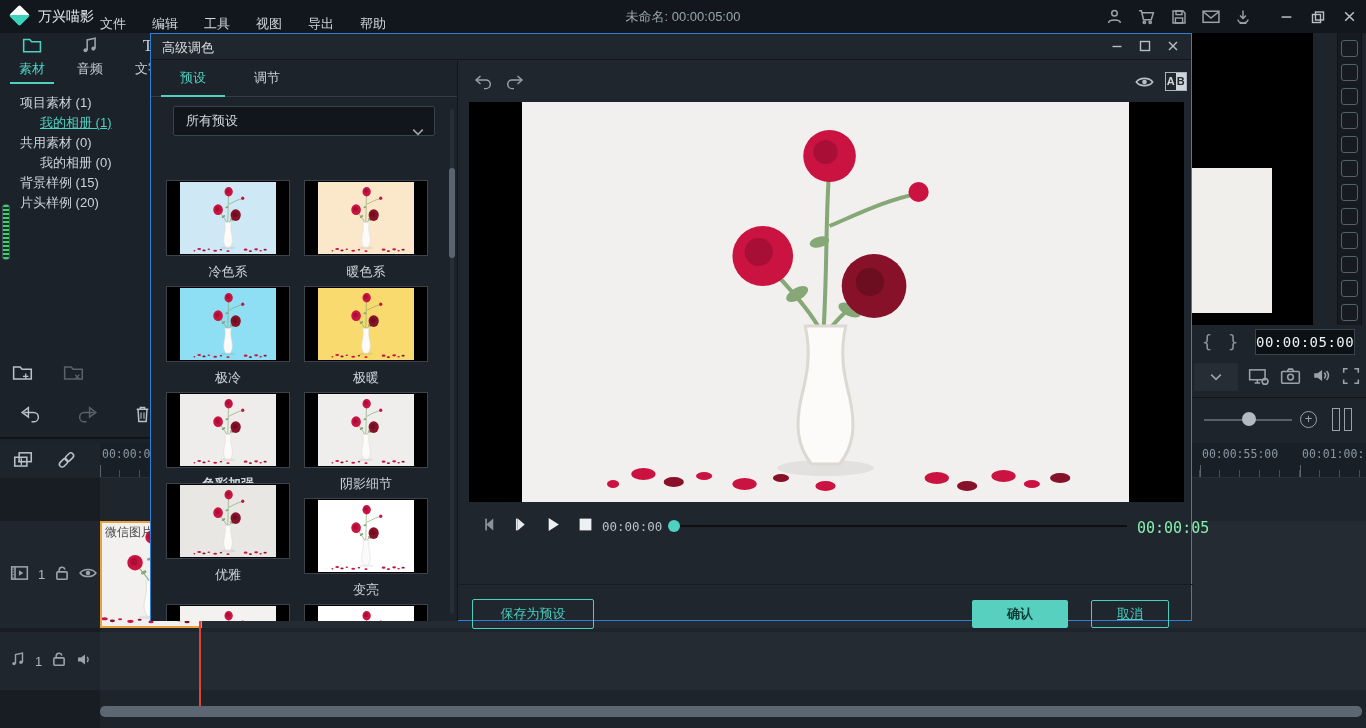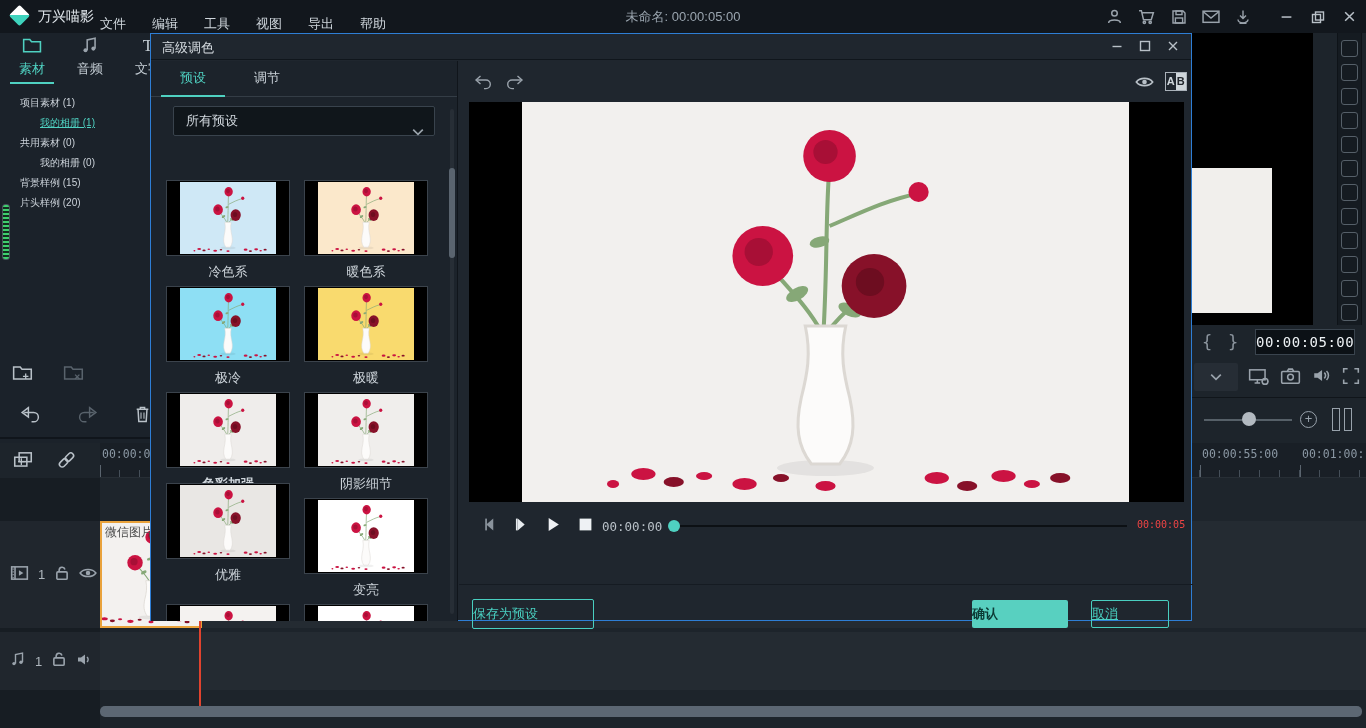--- a/index.html
+++ b/index.html
@@ -25,21 +25,21 @@
 
   
   .sidebar { position:absolute; left:0; top:33px; width:150px; height:410px; background:#1b222a; z-index:1; }
   .side-tabs { position:absolute; left:0; top:3px; width:200px; height:48px; }
   .side-tab { position:absolute; top:0; width:56px; text-align:center; color:#c3ccd3; font-size:13px; }
   .side-tab .ticn { display:block; height:22px; margin-bottom:2px; }
   .side-tab.active { color:#4fd1c1; }
   .side-tab.active .ul { position:absolute; left:6px; right:6px; bottom:-6px; height:2px; background:#4fd1c1; }
   .t-icon { font-size:16px; color:inherit; }
   .side-list { position:absolute; left:0; top:60px; width:150px; }
-  .side-item { height:20px; line-height:20px; font-size:10px; color:#ccd3da; padding-left:20px; white-space:nowrap; }
+  .side-item { height:20px; line-height:20px; font-size:13px; color:#ccd3da; padding-left:20px; white-space:nowrap; }
   .side-item.ind { padding-left:40px; }
   .side-item.active { color:#4fd1c1; text-decoration:underline; }
   .meter { position:absolute; left:2px; top:171px; width:8px; height:56px; border:1px solid #49525c; border-radius:3px;
            background:repeating-linear-gradient(180deg,#3ecf6e 0 2px,#11301f 2px 4px); }
   .folder-row { position:absolute; left:12px; top:330px; display:flex; gap:28px; }
   .edit-row { position:absolute; left:20px; top:372px; width:130px; display:flex; gap:36px; align-items:center; }
   .side-div { position:absolute; left:0; top:404px; width:150px; height:2px; background:#10151b; }
 
   
   .timeline { position:absolute; left:0; top:443px; width:1366px; height:285px; background:#1d242b; z-index:1; }
@@ -114,23 +114,23 @@
   .ab-box { position:absolute; left:706px; top:11px; width:22px; height:19px; border:1px solid #aab2ba; display:flex; font-size:11px; font-weight:bold; }
   .ab-box .a { width:10px; color:#cfd6db; text-align:center; line-height:17px; }
   .ab-box .b { width:11px; background:#cfd6db; color:#21262c; text-align:center; line-height:17px; }
   .video-box { position:absolute; left:10px; top:41px; width:715px; height:400px; background:#000; }
   .video-img { position:absolute; left:53px; top:0; width:607px; height:400px; }
   .transport { position:absolute; left:0; top:448px; width:734px; height:36px; }
   .tbtn { position:absolute; top:8px; }
   .t-time { position:absolute; left:143px; top:10px; color:#b9c1c8; font-family:"DejaVu Sans Mono",monospace; font-size:12.5px; }
   .seek { position:absolute; left:210px; top:16px; width:458px; height:2px; background:#0c1014; }
   .seek-dot { position:absolute; left:-1px; top:-5px; width:12px; height:12px; border-radius:50%; background:#4fd1c1; }
-  .t-dur { position:absolute; left:678px; top:10px; color:#ef4444; font-family:"DejaVu Sans Mono",monospace; font-size:10px; }
+  .t-dur { position:absolute; left:678px; top:10px; color:#86efac; font-family:"DejaVu Sans Mono",monospace; font-size:15px; }
   .btn-div { position:absolute; left:0; top:523px; width:734px; height:1px; background:#151b22; }
-  .btn { position:absolute; top:538px; height:30px; border:1px solid #49cfc0; border-radius:2px; color:#49cfc0; font-size:13px; text-align:left; line-height:28px; background:transparent; }
+  .btn { position:absolute; top:538px; height:30px; border:1px solid #49cfc0; border-radius:2px; color:#49cfc0; font-size:13px; text-align:center; line-height:28px; background:transparent; }
   .btn.save { left:13px; width:122px; }
   .btn.primary { left:513px; top:539px; width:96px; height:28px; line-height:28px; background:#58d0c0; border:none; color:#0c3b36; font-weight:bold; }
   .btn.cancel { left:632px; top:539px; width:78px; height:28px; line-height:26px;text-decoration:underline; }
 </style>
 </head>
 <body>
 
 <div class="app">
 
   <div class="titlebar">

